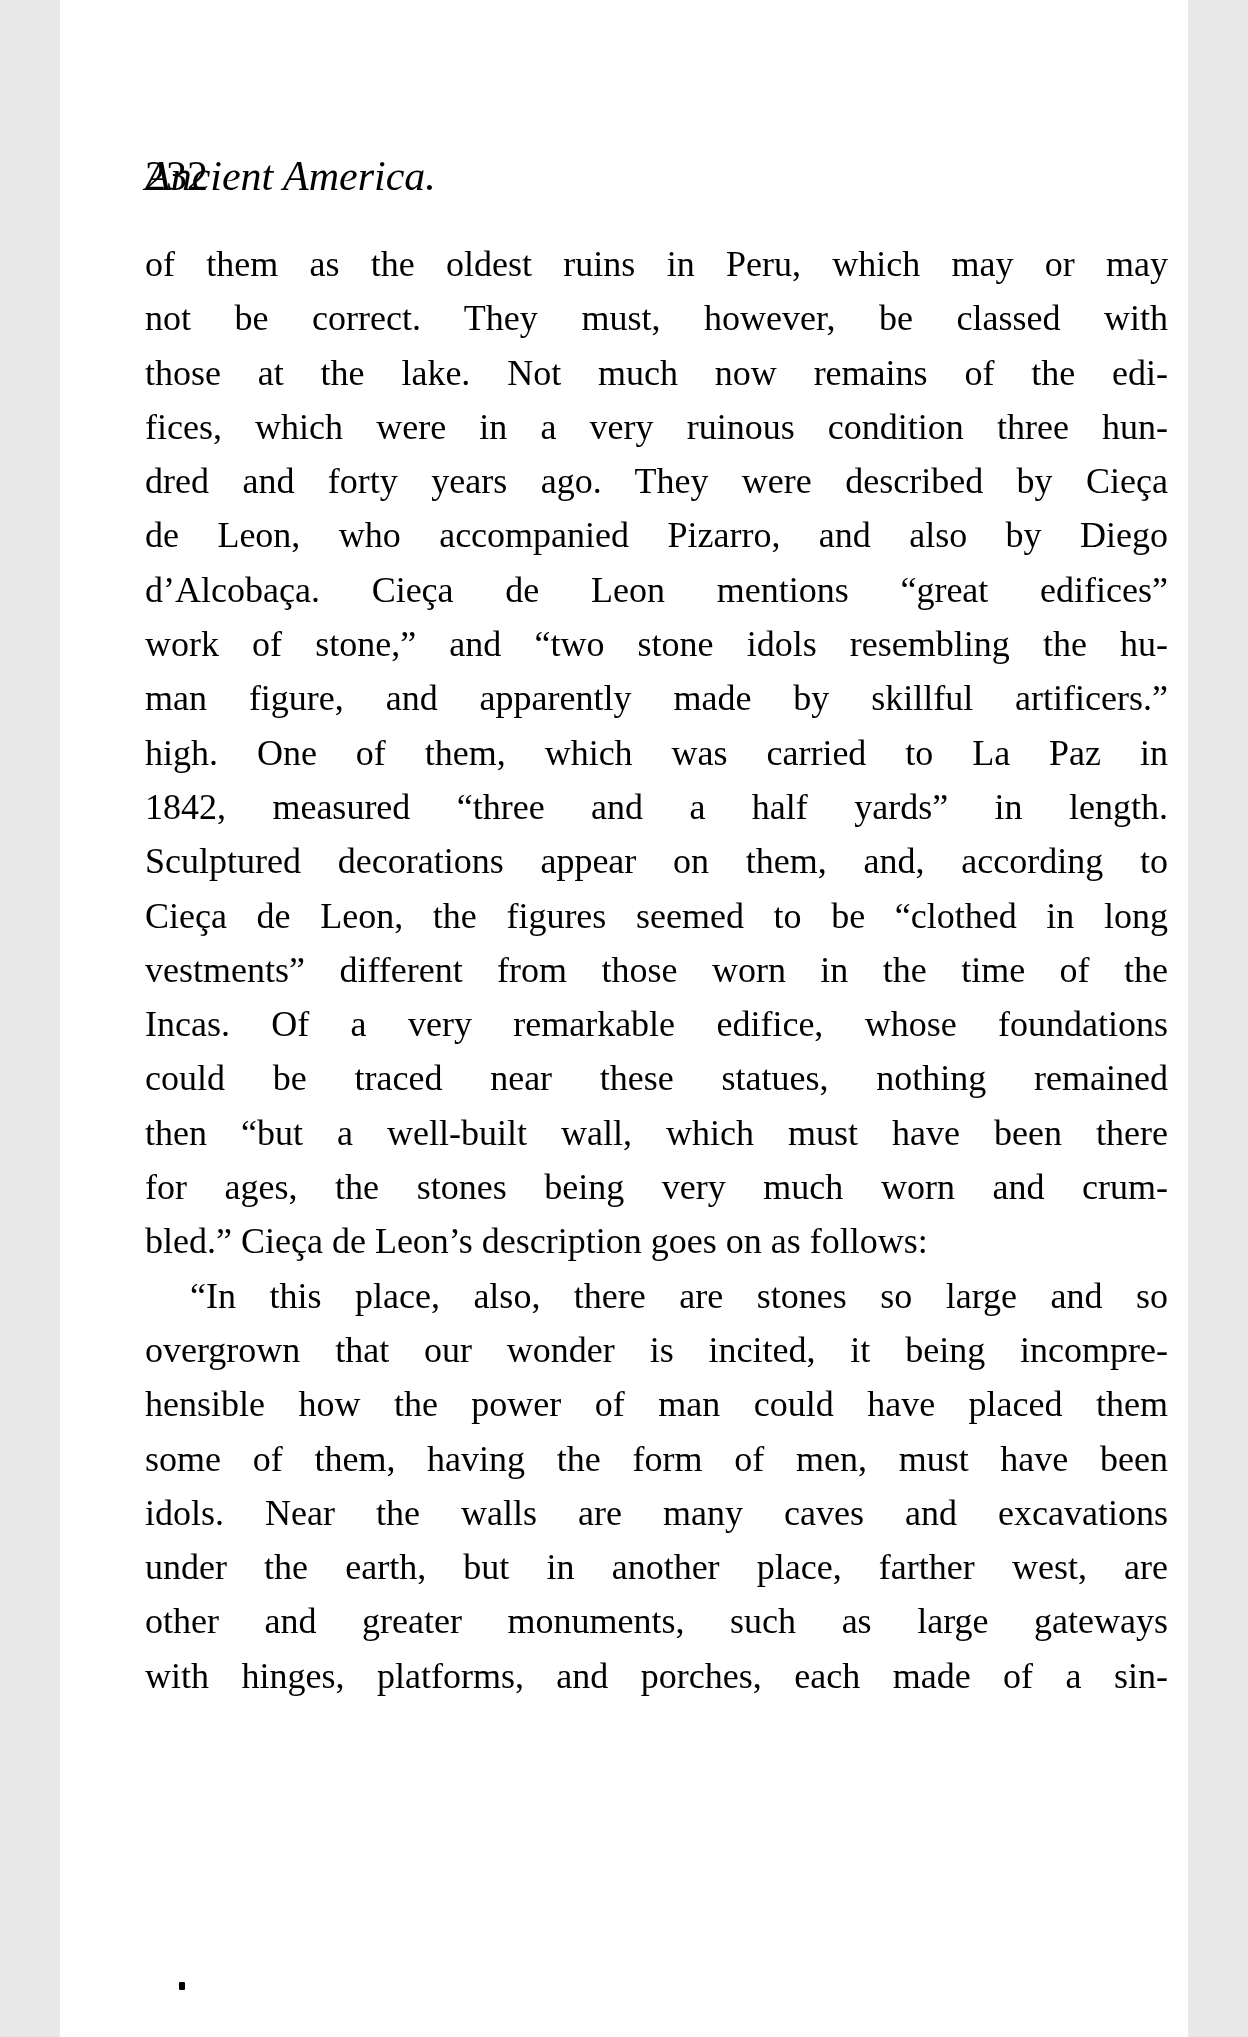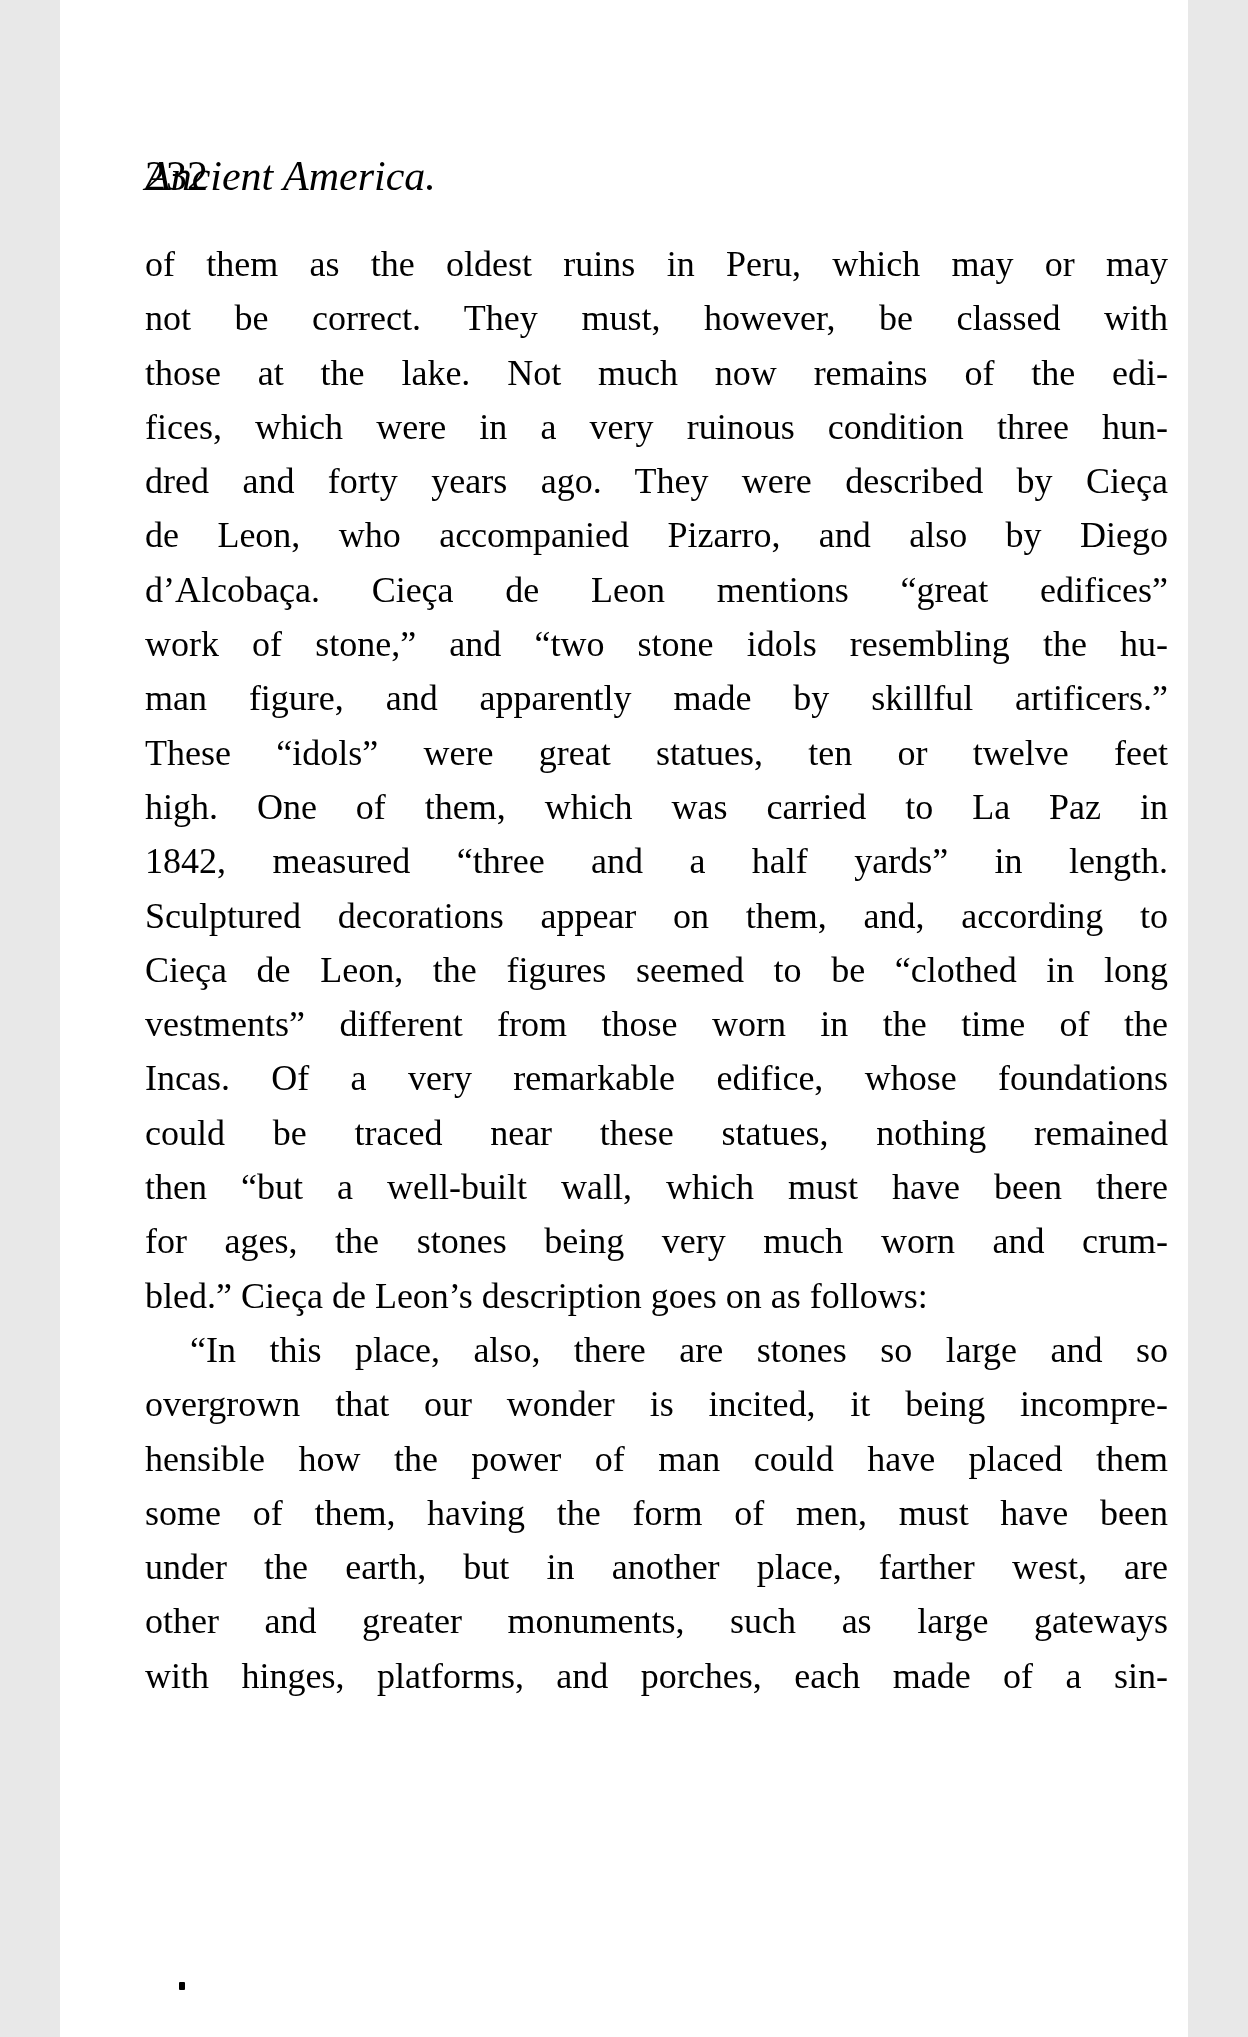--- a/index.html
+++ b/index.html
@@ -87,37 +87,37 @@
       <div class="paragraph">
         <div class="line">of them as the oldest ruins in Peru, which may or may</div>
         <div class="line">not be correct.  They must, however, be classed with</div>
         <div class="line">those at the lake.  Not much now remains of the edi-</div>
         <div class="line">fices, which were in a very ruinous condition three hun-</div>
         <div class="line">dred and forty years ago.  They were described by Cieça</div>
         <div class="line">de Leon, who accompanied Pizarro, and also by Diego</div>
         <div class="line">d’Alcobaça.  Cieça de Leon mentions “great edifices”</div>
         <div class="line">work of stone,” and “two stone idols resembling the hu-</div>
         <div class="line">man figure, and apparently made by skillful artificers.”</div>
-        <div class="line">These “idols” were great statues, ten or twelve feet</div>
         <div class="line">high.  One of them, which was carried to La Paz in</div>
         <div class="line">1842, measured “three and a half yards” in length.</div>
         <div class="line">Sculptured decorations appear on them, and, according to</div>
         <div class="line">Cieça de Leon, the figures seemed to be “clothed in long</div>
         <div class="line">vestments” different from those worn in the time of the</div>
         <div class="line">Incas.  Of a very remarkable edifice, whose foundations</div>
         <div class="line">could be traced near these statues, nothing remained</div>
         <div class="line">then “but a well-built wall, which must have been there</div>
         <div class="line">for ages, the stones being very much worn and crum-</div>
         <div class="line no-justify">bled.”  Cieça de Leon’s description goes on as follows:</div>
       </div>
       <div class="paragraph">
         <div class="line indent">“In this place, also, there are stones so large and so</div>
         <div class="line">overgrown that our wonder is incited, it being incompre-</div>
         <div class="line">hensible how the power of man could have placed them</div>
         <div class="line">some of them, having the form of men, must have been</div>
+        <div class="line">idols.  Near the walls are many caves and excavations</div>
         <div class="line">under the earth, but in another place, farther west, are</div>
         <div class="line">other and greater monuments, such as large gateways</div>
         <div class="line">with hinges, platforms, and porches, each made of a sin-</div>
       </div>
     </div>
 
   <div class="ink-speck"></div>
 
 </div>
 

